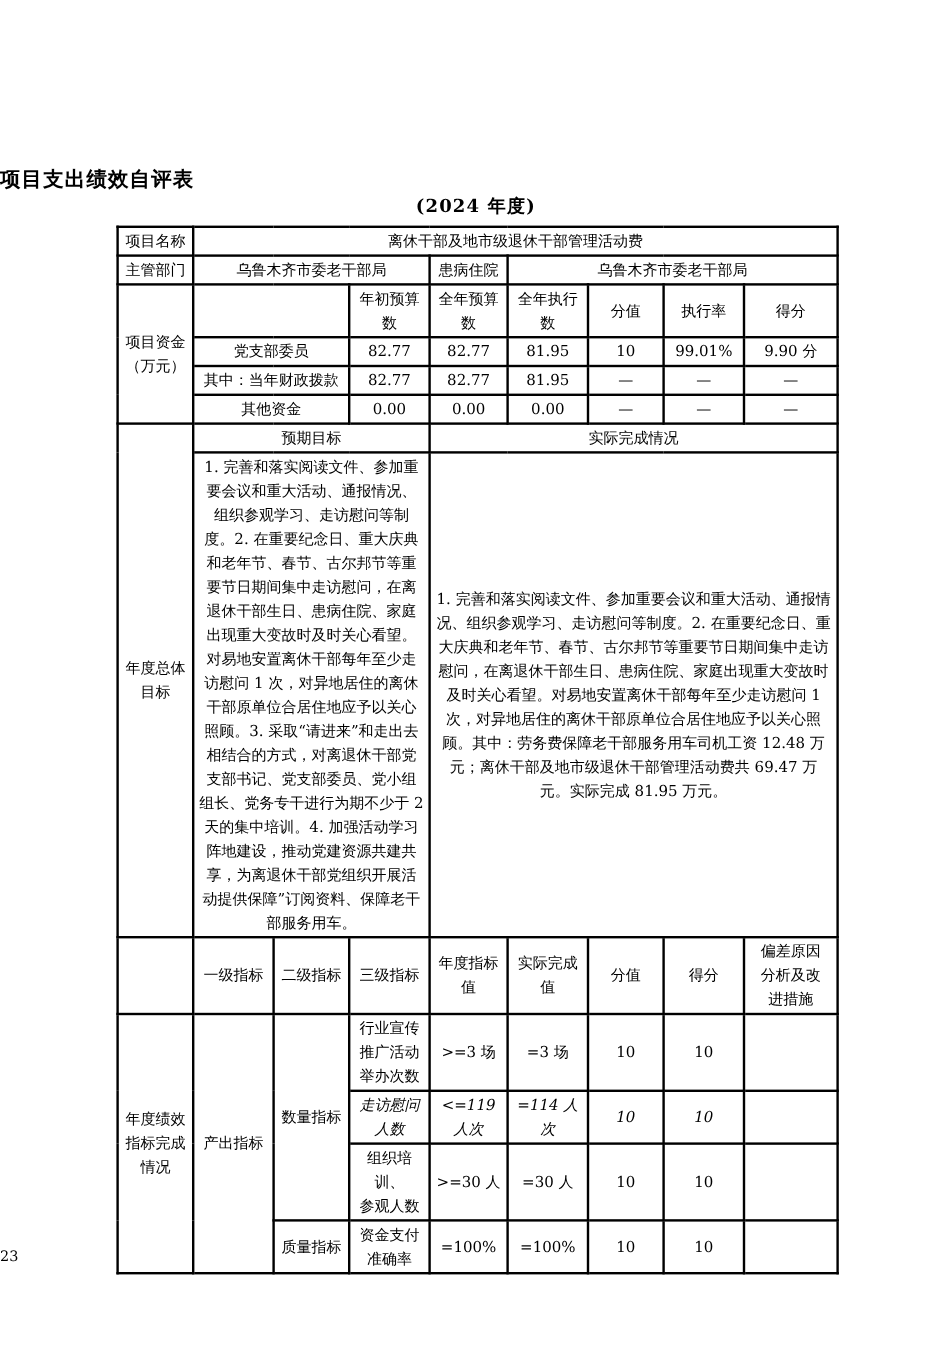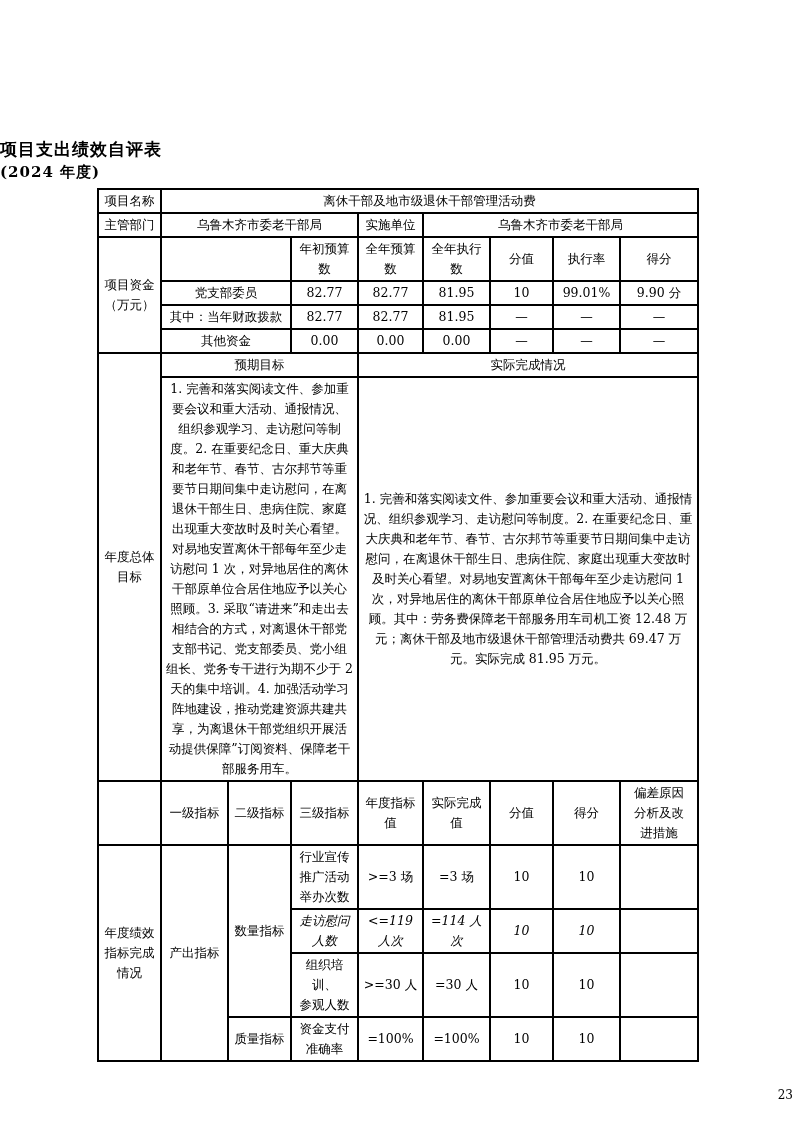--- a/index.html
+++ b/index.html
@@ -7,21 +7,21 @@
     width:793px;height:1122px;background:#ffffff;position:relative;
     font-family:"DejaVu Serif","Liberation Serif",serif;color:#000;
   }
   .page{width:793px;height:1122px;position:relative;}
   .title{
     position:absolute;top:138px;left:0;width:100%;
     text-align:left;font-size:17px;font-weight:bold;letter-spacing:1px;
   }
   .subtitle{
     position:absolute;top:163px;left:0;width:100%;
-    text-align:left;font-size:15px;font-weight:bold;letter-spacing:1px;
+    text-align:center;font-size:15px;font-weight:bold;letter-spacing:1px;
   }
   table.main{
     position:absolute;top:188px;left:97px;
     border-collapse:collapse;table-layout:fixed;width:600px;padding-left:41px;
   }
   table.main td{
     border:2px solid #000;
     font-size:12.5px;line-height:20px;
     text-align:center;vertical-align:middle;
     padding:1px 4px;overflow:hidden;
@@ -36,21 +36,21 @@
   tr.r-ind3{height:43px;border-radius:24px;}
   tr.r-ind4{height:42px;}
   td.goal-text{
     font-size:11.5px;line-height:23.8px;
     text-align:justify;vertical-align:middle;
     padding:0 7px;white-space:normal;
   }
   td.goal-left{vertical-align:top;padding-top:2px;}
   .pagenum{
     position:absolute;top:1040px;left:0;width:100%;
-    text-align:right;font-size:12px;margin-top:48px;
+    text-align:left;font-size:12px;
   }
 </style>
 </head>
 <body>
 
 <div class="page">
 
   <div class="title">项目支出绩效自评表</div>
   <div class="subtitle">(2024 年度)</div>
 
@@ -69,21 +69,21 @@
 
     <tbody>
         <tr class="r-sm">
       <td>项目名称</td>
       <td colspan="8">离休干部及地市级退休干部管理活动费</td>
     </tr>
 
     <tr class="r-sm">
       <td>主管部门</td>
       <td colspan="3">乌鲁木齐市委老干部局</td>
-      <td>实施单位</td>
+      <td>患病住院</td>
       <td colspan="4">乌鲁木齐市委老干部局</td>
     </tr>
 
     <tr class="r-hdr2">
       <td rowspan="4">项目资金
 （万元）</td>
       <td colspan="2"></td>
       <td>年初预算
 数</td>
       <td>全年预算

